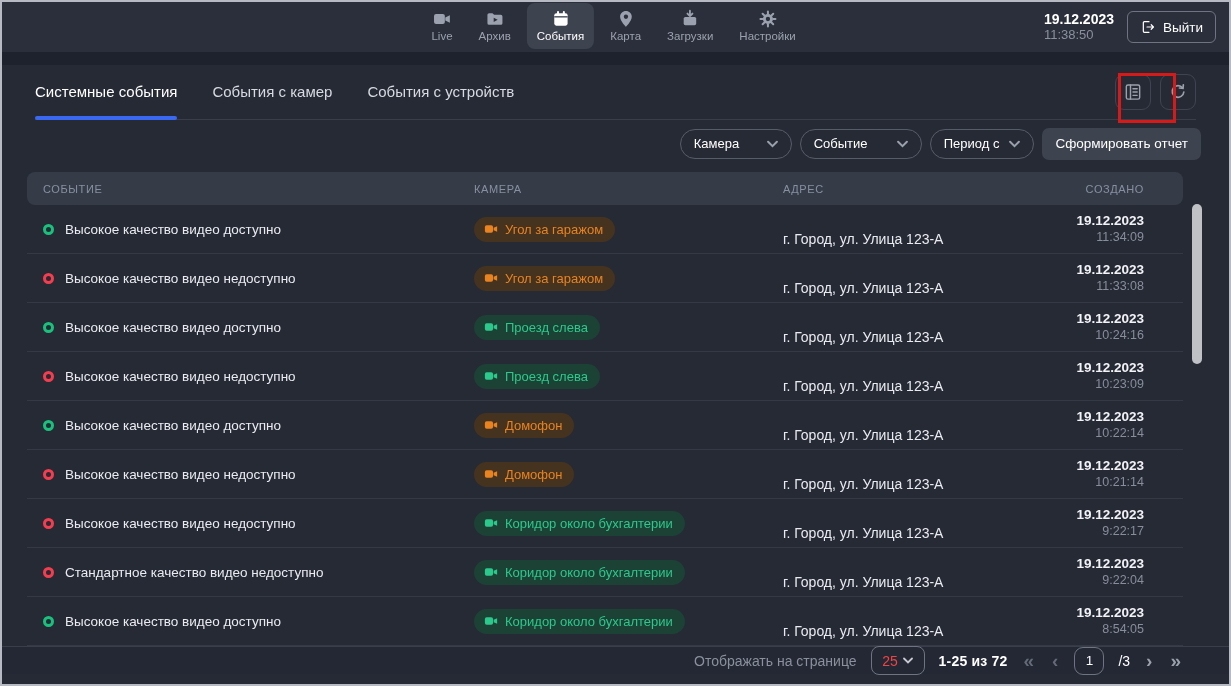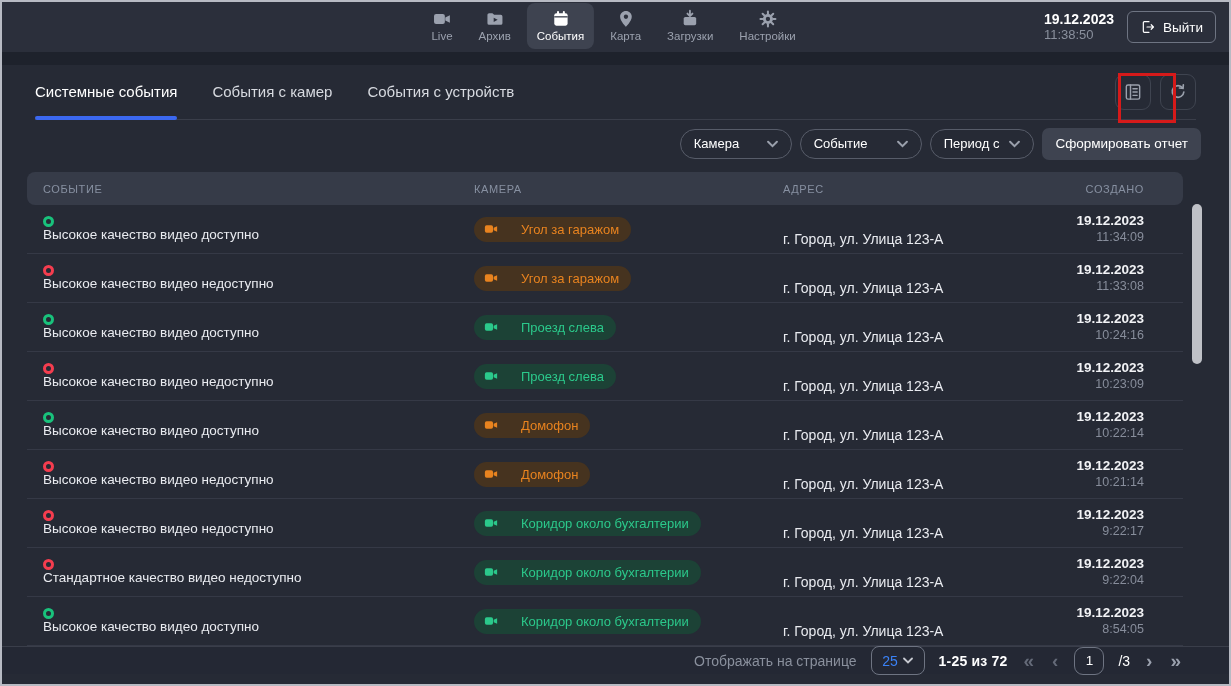--- a/index.html
+++ b/index.html
@@ -87,47 +87,47 @@
     align-items: center; padding: 0 39px 0 16px;
     font-size: 11px; letter-spacing: 0.6px; color: #8790A1;
   }
   .thead .h-created { text-align: right; }
   .tbody { margin: 0 46px 0 25px; }
   .trow {
     display: grid; grid-template-columns: 431px 309px 240px 1fr;
     align-items: center; height: 49px; padding: 0 39px 0 16px;
     border-bottom: 1px solid #353946;
   }
-  .event-cell { display: flex; align-items: flex-start; flex-direction: column; }
+  .event-cell { display: flex; align-items: center; }
   .status-ring { width: 11px; height: 11px; border-radius: 50%; border: 3px solid; margin-right: 11px; flex: none; }
   .status-ring.success { border-color: #19C27C; }
   .status-ring.error { border-color: #F53D4F; }
   .event-text { font-size: 13.5px; color: #E9EBF0; }
   .badge {
-    display: inline-flex; align-items: center; gap: 23px; height: 25px;
+    display: inline-flex; align-items: center; gap: 7px; height: 25px;
     border-radius: 13px; padding: 0 12px 0 10px; font-size: 13px; cursor: pointer;
   }
   .badge svg { width: 14px; height: 14px; flex: none; }
   .badge.orange { color: #E8831F; background: #46331F; }
   .badge.green  { color: #2BC98B; background: #1C4236; }
   .address-cell { font-size: 14px; color: #E9EBF0; margin-top: 20px; }
   .created-cell { text-align: right; line-height: 16px; }
   .c-date { font-size: 13.5px; font-weight: bold; color: #F2F3F6; }
   .c-time { font-size: 12.5px; color: #878D9B; }
   
   .pager {
     height: 28px; background: #242834; border-top: 1px solid #3A3E4A;
     display: flex; align-items: center; justify-content: flex-end;
     gap: 14px; padding-right: 46px; font-size: 14px;
   }
   .pp-label { color: #8A909D; }
   .pp-select {
     width: 54px; height: 29px; border: 1px solid #6E7482; border-radius: 8px;
     display: flex; align-items: center; justify-content: center; gap: 5px;
-    color: #3b82f6; cursor: pointer; background: transparent; font-family: inherit; font-size: 14px;
+    color: #ef4444; cursor: pointer; background: transparent; font-family: inherit; font-size: 14px;
   }
   .pp-select .chev { color: #C6C9D0; display: flex; }
   .range-label { color: #FFFFFF; font-weight: 600; letter-spacing: 0.2px; }
   .pg-arrow { font-size: 19px; line-height: 1; cursor: pointer; padding: 0 2px; font-weight: 600; }
   .pg-arrow.disabled { color: #646A78; }
   .pg-arrow.enabled { color: #9AA0AD; }
   .page-box {
     min-width: 30px; height: 28px; border: 1px solid #6E7482; border-radius: 9px;
     display: flex; align-items: center; justify-content: center;
     color: #FFFFFF; font-size: 13.5px; cursor: text;

